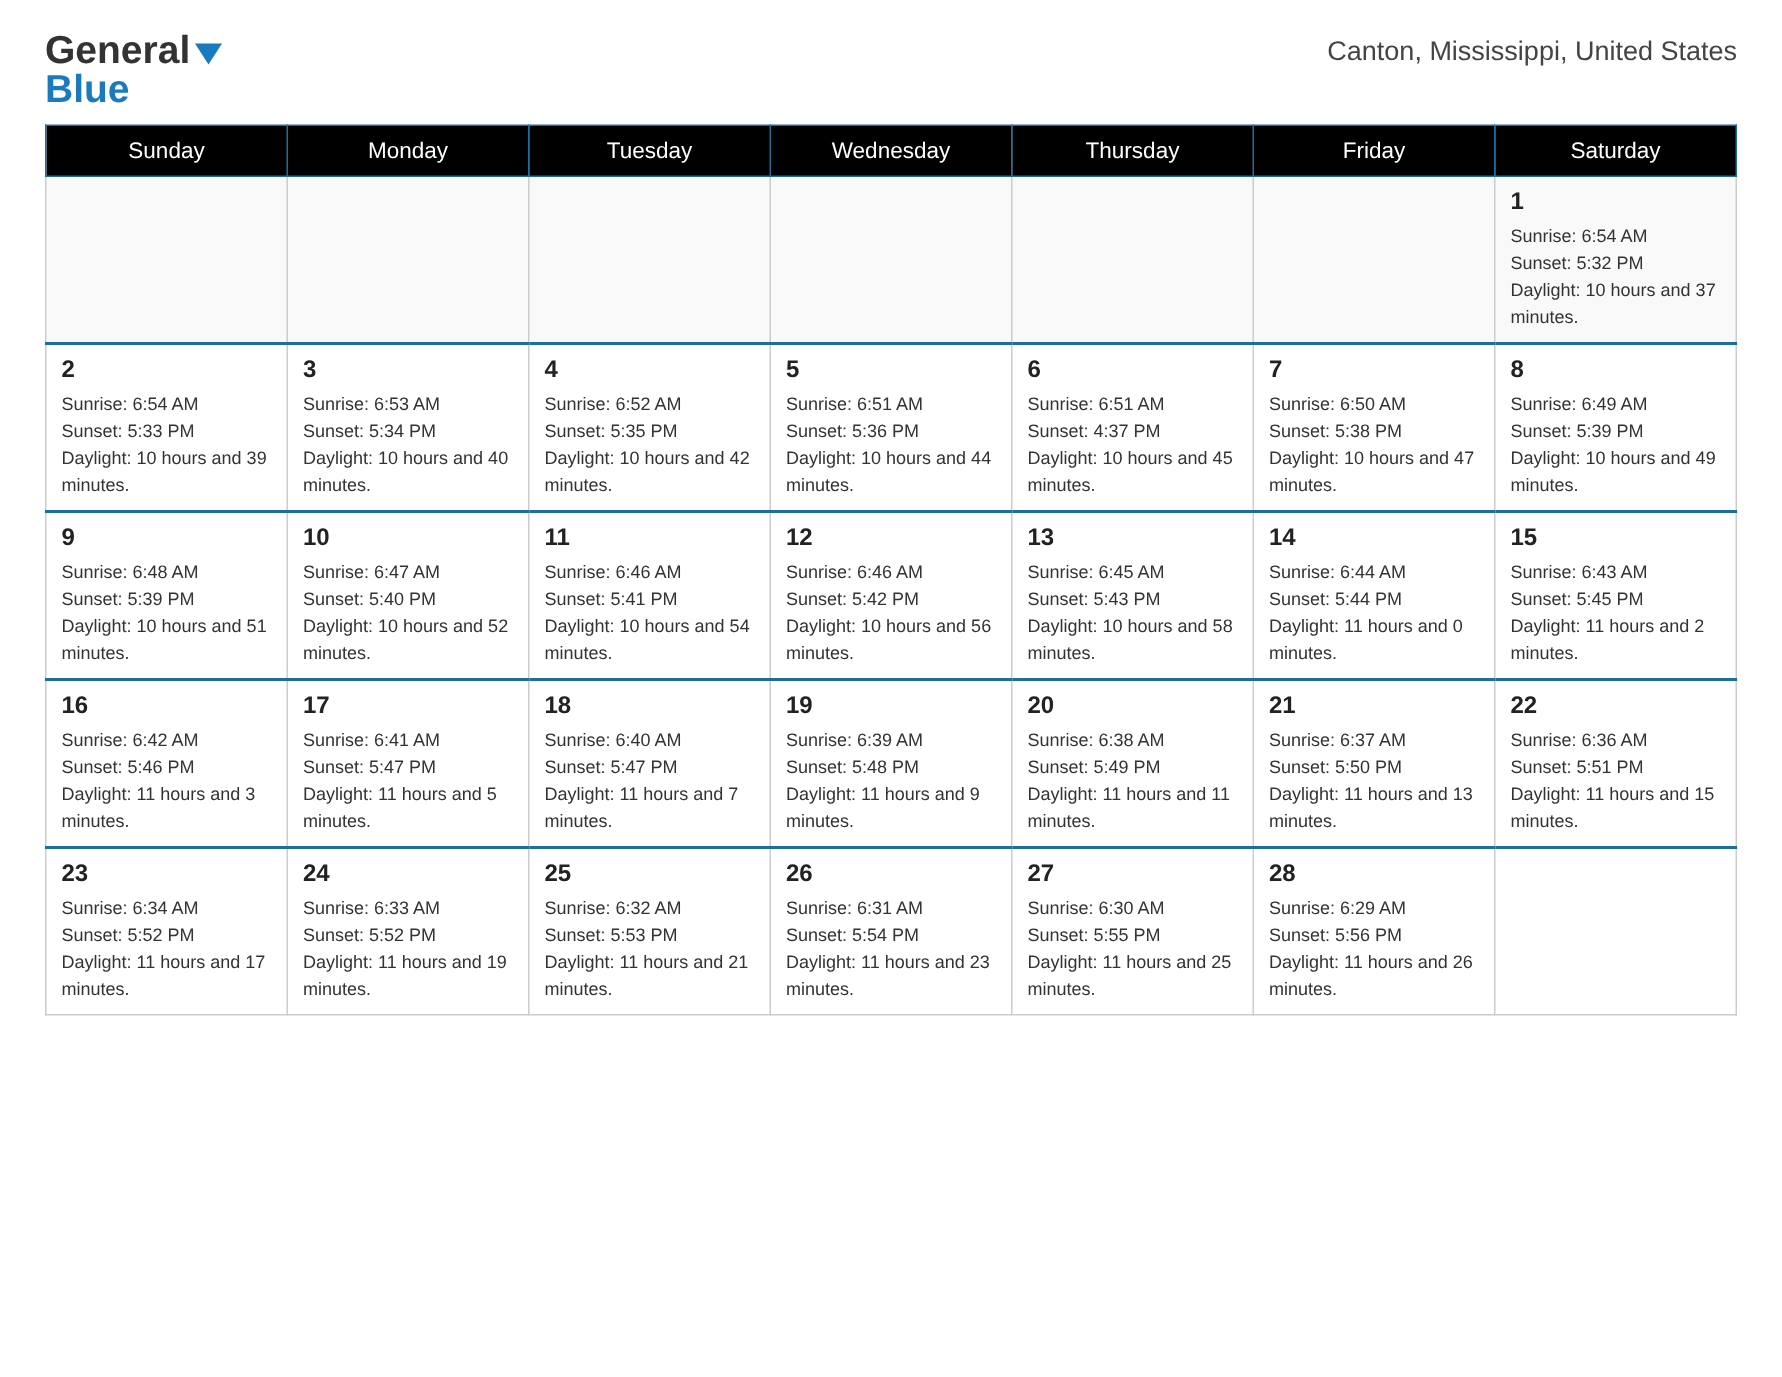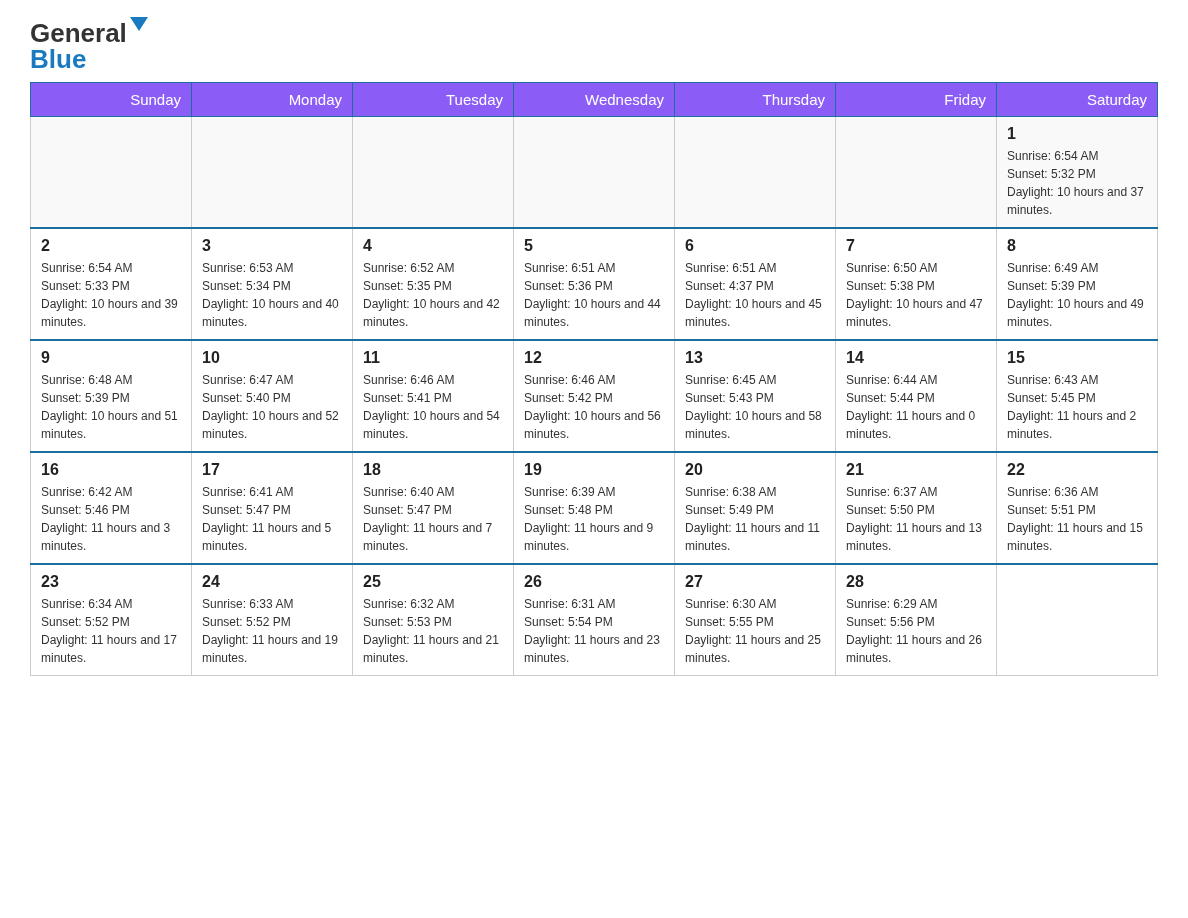--- a/index.html
+++ b/index.html
@@ -40,21 +40,21 @@
       border-left: 9px solid transparent;
       border-right: 9px solid transparent;
       border-top: 14px solid #1a7abf;
       margin-left: 3px;
       vertical-align: middle;
       position: relative;
       top: -3px;
     }
     .logo-row {
       display: flex;
-      align-items: flex-start;
+      align-items: flex-end;
     }
     .title-section {
       text-align: right;
     }
     .calendar-title {
       font-size: 48px;
       font-weight: bold;
       color: #222;
       line-height: 1.1;
     }
@@ -62,23 +62,23 @@
       font-size: 18px;
       color: #444;
       margin-top: 4px;
     }
     .calendar {
       width: 100%;
       border-collapse: collapse;
       margin-top: 10px;
     }
     .calendar th {
-      background-color: #8b5cf6;
+      background-color: #000000;
       color: #fff;
-      text-align: right;
+      text-align: center;
       padding: 8px 10px;
       font-size: 15px;
       font-weight: normal;
       border: 1px solid #1a6fa0;
     }
     .calendar td {
       vertical-align: top;
       border: 1px solid #ccc;
       padding: 8px 10px;
       width: 14.28%;
@@ -113,20 +113,21 @@
   <div class="logo">
     <div class="logo-row">
       <span class="logo-text-general">General</span>
       <span class="logo-icon"></span>
     </div>
     <div>
       <span class="logo-text-blue">Blue</span>
     </div>
   </div>
   <div class="title-section">
+    <div class="calendar-subtitle">Canton, Mississippi, United States</div>
   </div>
 </div>
 
 <table class="calendar">
   <thead>
     <tr>
       <th>Sunday</th>
       <th>Monday</th>
       <th>Tuesday</th>
       <th>Wednesday</th>

